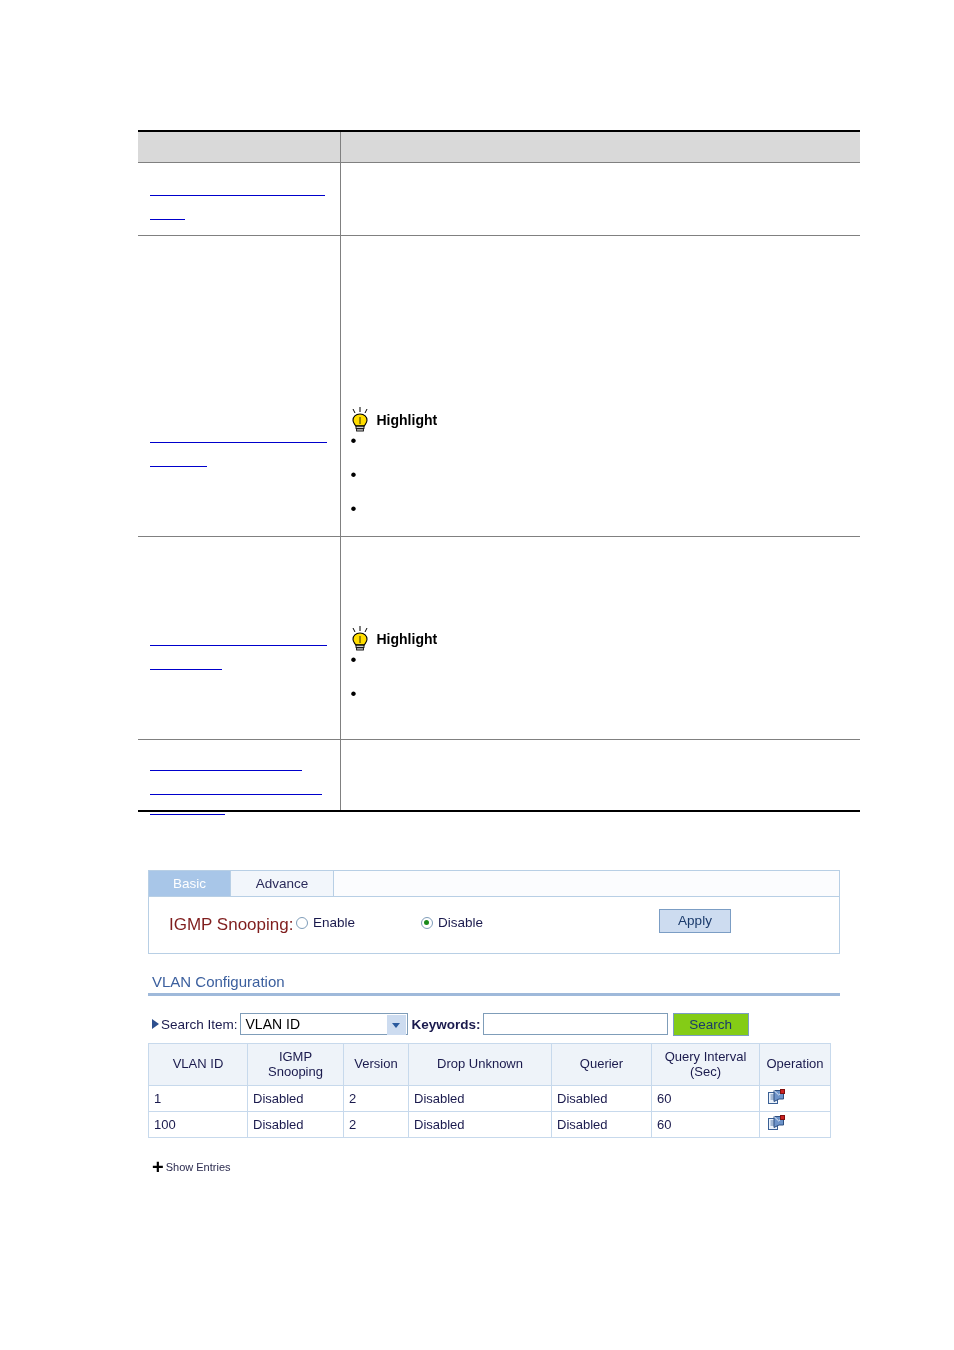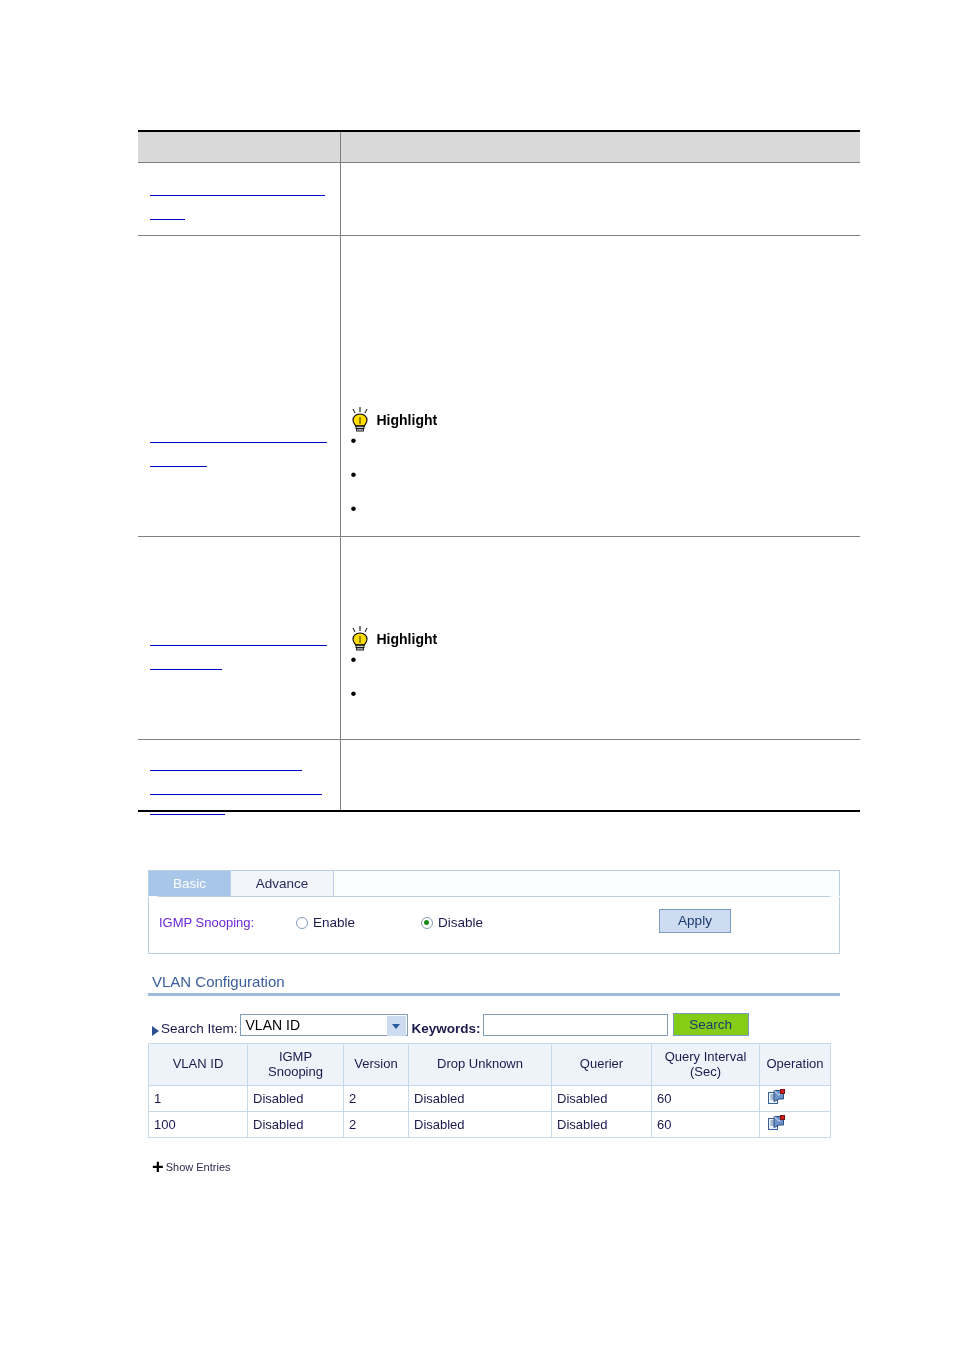--- a/index.html
+++ b/index.html
@@ -129,21 +129,20 @@
     top: 870px;
     width: 692px;
   }
 
   
   .tabbar {
     display: flex;
     height: 26px;
     border-bottom: 1px solid #b8cfe5;
     background: #ffffff;
-    border-radius: 13px;
   }
   .tab {
     height: 26px;
     line-height: 26px;
     font-size: 13.5px;
     text-align: center;
     border: 1px solid #b8cfe5;
     border-bottom: none;
     box-sizing: border-box;
   }
@@ -171,24 +170,24 @@
   .snoop-row {
     position: relative;
     height: 56px;
     border-left: 1px solid #b8cfe5;
     border-right: 1px solid #b8cfe5;
     border-bottom: 1px solid #b8cfe5;
     background: #ffffff;
   }
   .snoop-label {
     position: absolute;
-    left: 10px;
+    left: 20px;
     top: 18px;
-    font-size: 13px;
-    color: #6d28d9;
+    font-size: 17px;
+    color: #7f1d1d;
   }
   .radio-opt {
     position: absolute;
     top: 18px;
     display: flex;
     align-items: center;
     font-size: 13.5px;
     color: #1a1a4d;
   }
   .radio-opt.opt-enable  { left: 147px; }
@@ -237,21 +236,21 @@
     margin-bottom: 3px;
   }
   .vlan-sec-rule {
     height: 3px;
     background: #9fb9da;
     margin-bottom: 9px;
   }
 
   .search-row {
     display: flex;
-    align-items: flex-end;
+    align-items: center;
     height: 24px;
     margin-bottom: 7px;
     padding-left: 4px;
     margin-top: 16px;
   }
   .tri {
     width: 0; height: 0;
     border-left: 7px solid #2d4f8e;
     border-top: 5px solid transparent;
     border-bottom: 5px solid transparent;

